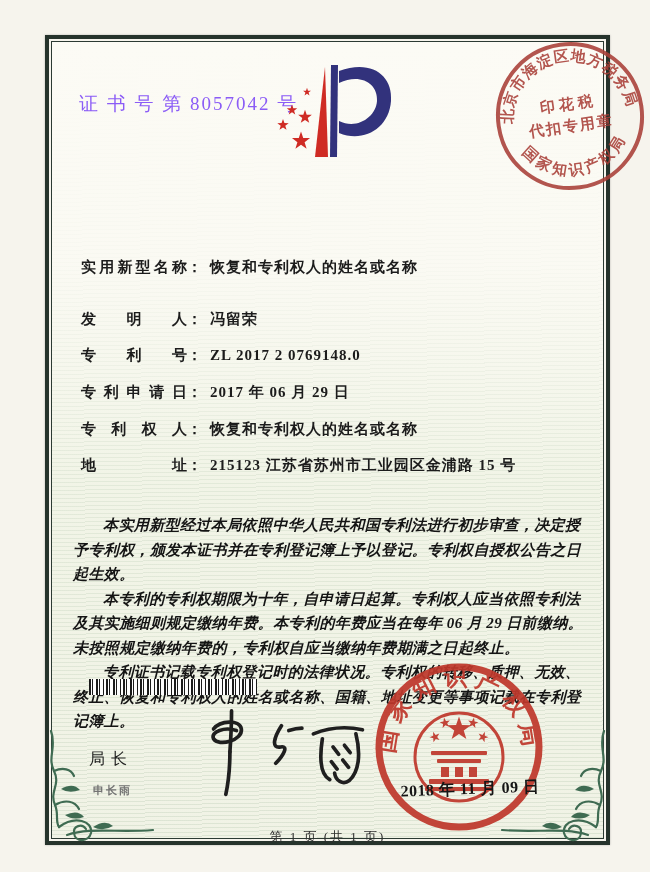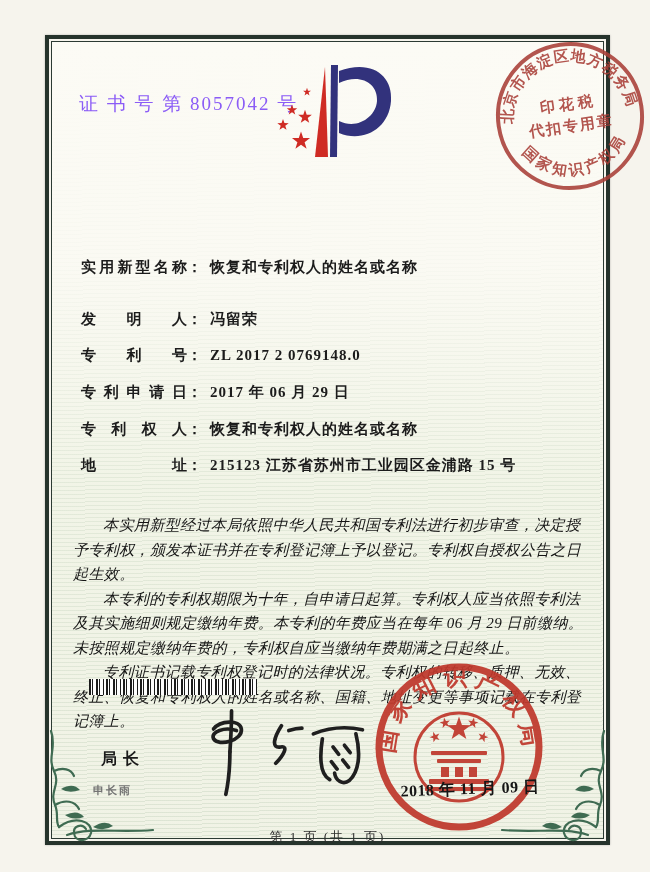--- a/index.html
+++ b/index.html
@@ -39,32 +39,32 @@
   .row{position:absolute;left:32px;font-size:15px;font-weight:bold;color:#1c1c1c;white-space:nowrap;}
   .flabel{display:inline-block;width:106px;text-align:justify;text-align-last:justify;vertical-align:bottom;}
   .colon{margin-right:8px;}
   .fvalue{letter-spacing:1px;}
   .grant-no{position:absolute;left:325px;top:0;}
   .grant-no .glabel{letter-spacing:3px;}
   
   .body-text{
     position:absolute;left:24px;top:474px;width:518px;
     font-size:15px;line-height:24.5px;color:#141414;
-    font-style:italic;font-weight:400;
+    font-style:italic;font-weight:700;
   }
   .body-text p{margin:0;text-indent:2em;letter-spacing:.4px;}
   
   .barcode{
     position:absolute;left:40px;top:640px;width:168px;height:16px;
     background:repeating-linear-gradient(90deg,
       #1a1a1a 0 2px,#fdfdfd 2px 3px,#1a1a1a 3px 4px,#fdfdfd 4px 7px,
       #1a1a1a 7px 9px,#fdfdfd 9px 10px,#1a1a1a 10px 11px,#fdfdfd 11px 14px,
       #1a1a1a 14px 15px,#fdfdfd 15px 17px);
   }
-  .director-title{position:absolute;left:52px;top:710px;font-size:16px;font-weight:bold;letter-spacing:6px;color:#1b1b1b;font-family:"Liberation Sans",sans-serif;}
+  .director-title{position:absolute;left:40px;top:710px;font-size:16px;font-weight:normal;letter-spacing:6px;color:#1b1b1b;font-family:"Liberation Sans",sans-serif;}
   .director-name{position:absolute;left:44px;top:744px;font-size:11px;font-weight:bold;letter-spacing:2px;color:#737373;font-family:"Liberation Sans",sans-serif;}
   .signature{position:absolute;left:140px;top:662px;width:180px;height:105px;}
   .seal{position:absolute;left:322px;top:620px;width:176px;height:176px;opacity:.93;}
   .seal text{fill:#bf382c;font-weight:bold;font-family:"Liberation Serif",serif;}
   .seal-date{
     position:absolute;left:336px;top:740px;width:170px;text-align:center;
     font-size:16px;font-weight:bold;color:#161616;letter-spacing:.5px;transform:rotate(-2deg);
   }
   .footer{
     position:absolute;left:0;top:789px;width:100%;text-align:center;

